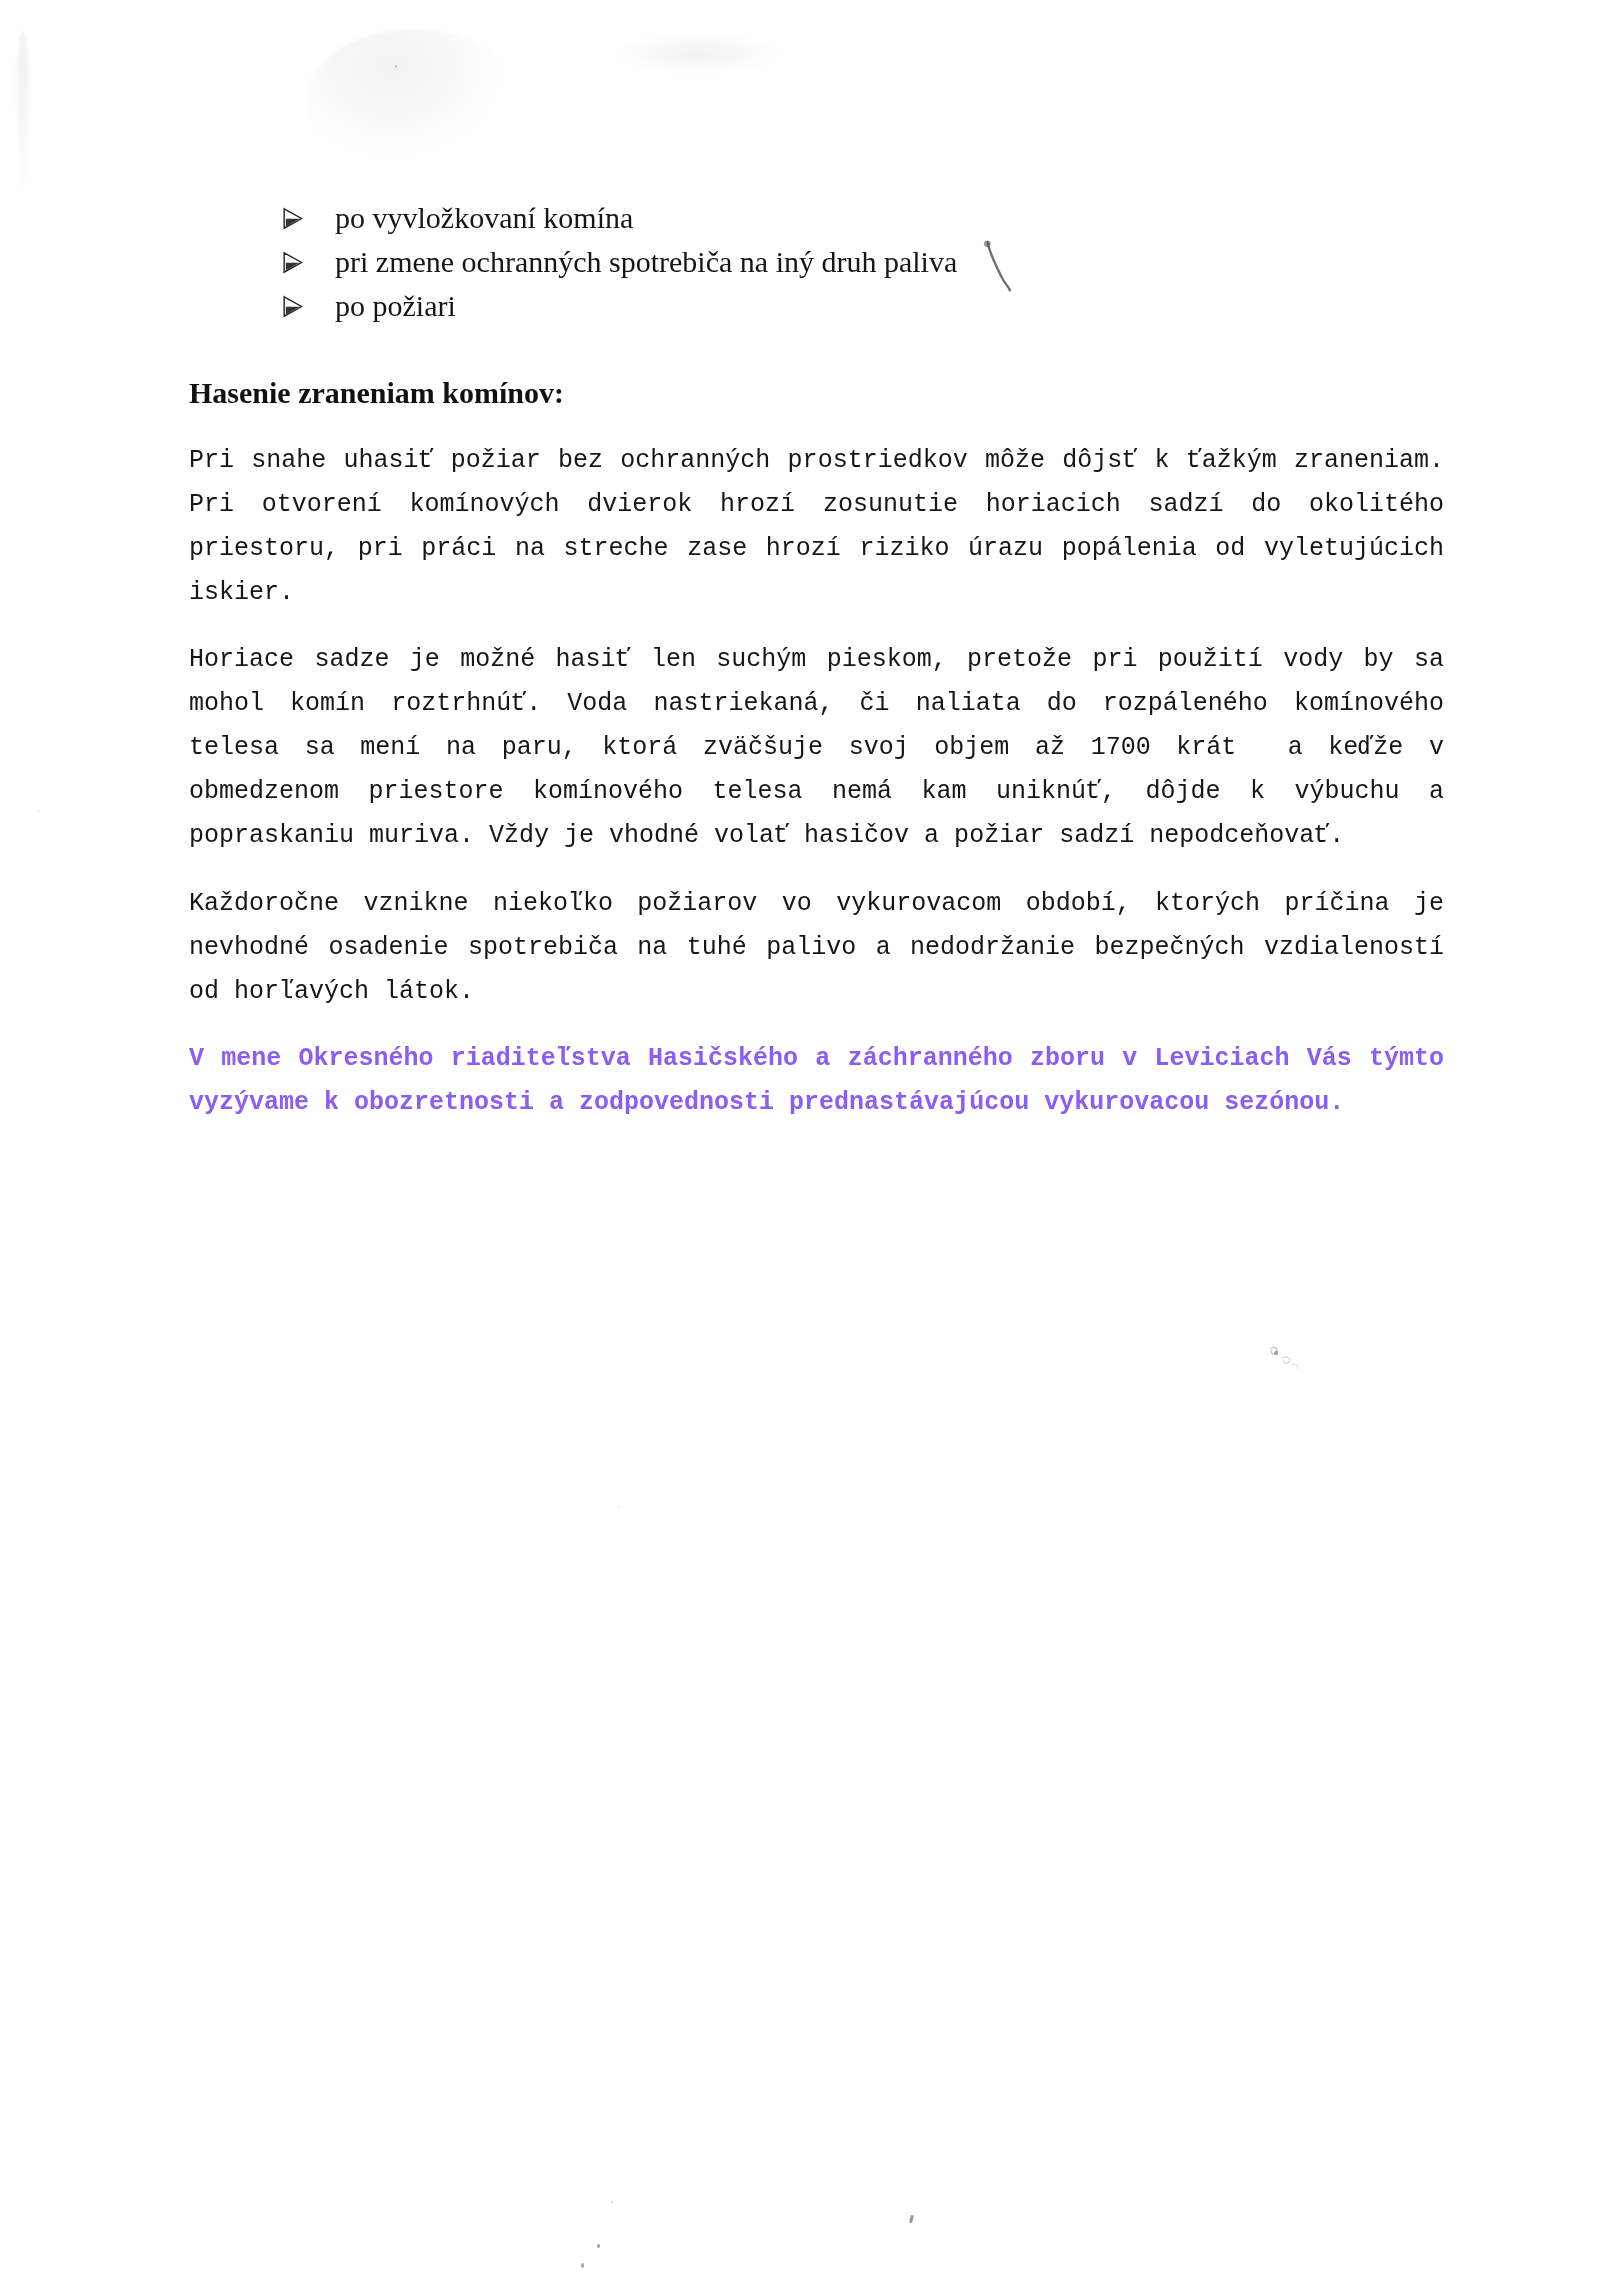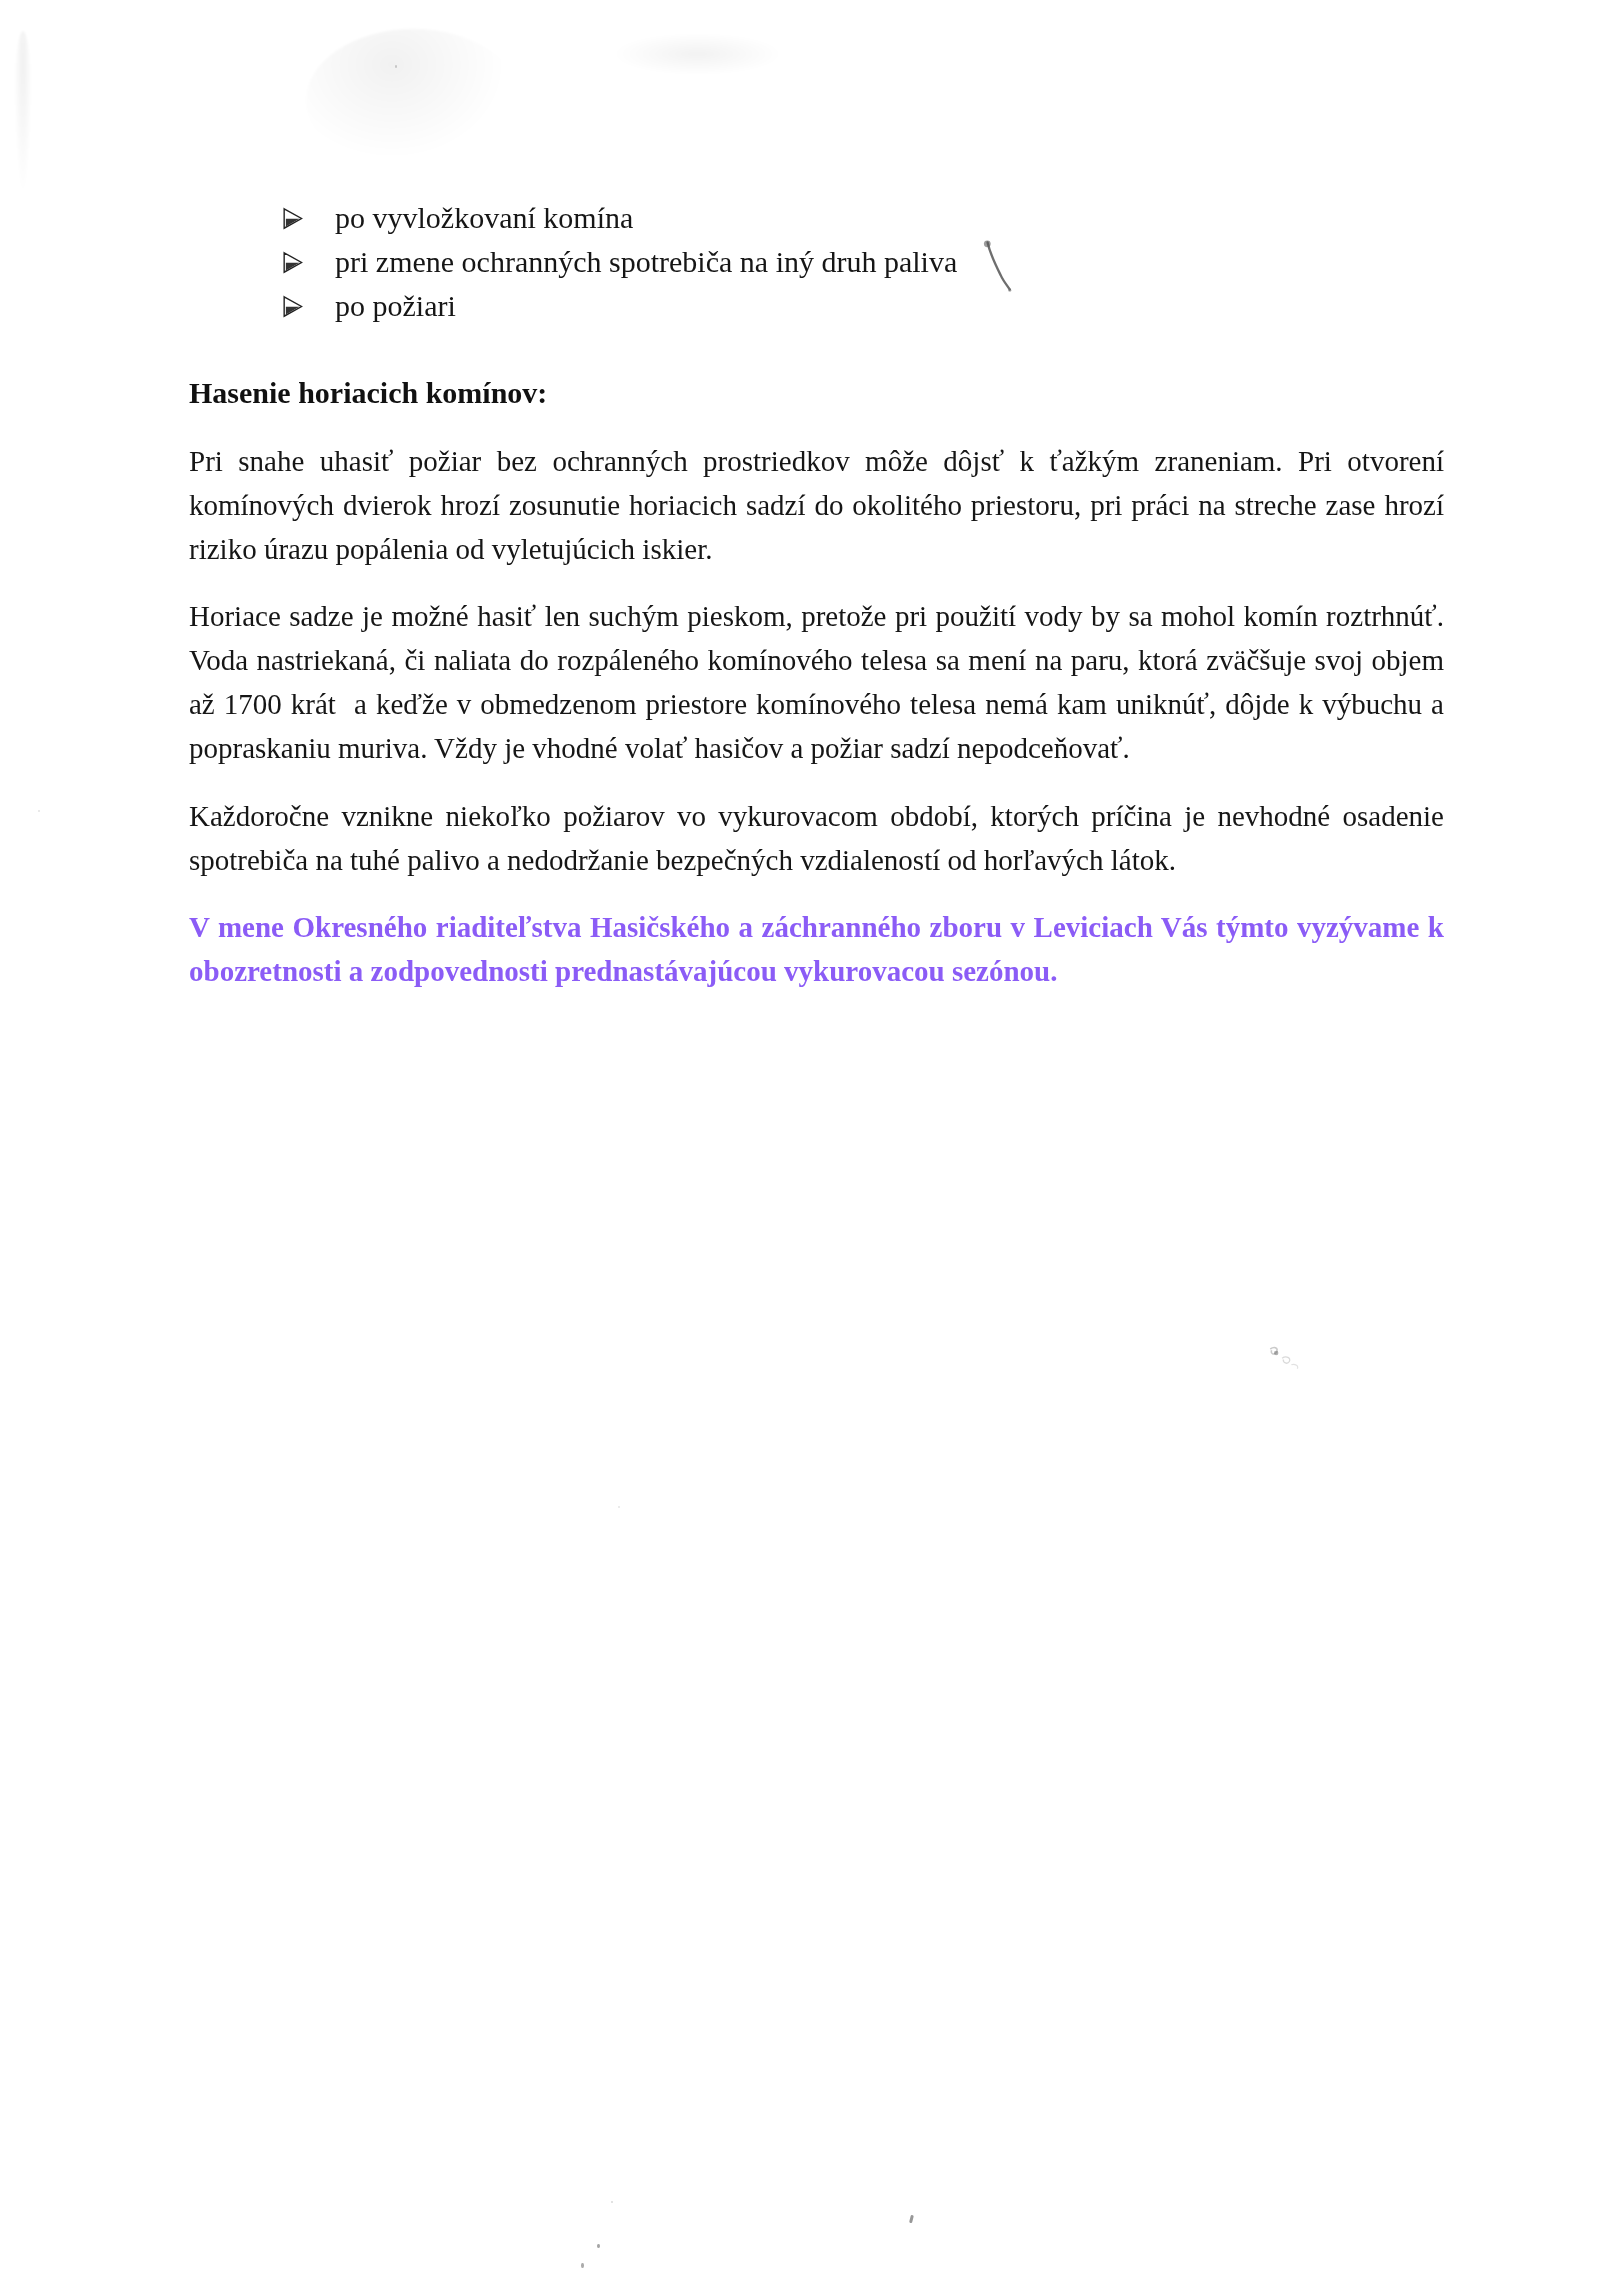--- a/index.html
+++ b/index.html
@@ -49,24 +49,25 @@
   }
   h2.heading {
     margin: 43px 0 0 0;
     font-size: 30px;
     line-height: 44px;
     font-weight: bold;
     color: #111111;
   }
   p.para {
     margin: 23.5px 0 0 0;
-    font-size: 29px;
+    font-size: 25px;
     line-height: 44px;
     text-align: justify;
     text-justify: inter-word;
+    font-family: Liberation Mono, monospace;
   }
   p.para.bold {
     font-weight: bold;
     color: #8b5cf6;
   }
   
   .artifact { position: absolute; pointer-events: none; }
   .noise-blob {
     border-radius: 50%;
   }
@@ -120,21 +121,21 @@
         <span class="arrow">
           <svg viewBox="0 0 36 36" aria-hidden="true">
             <polygon points="6,4 31,18 6,32" fill="#ffffff" stroke="#222222" stroke-width="2"></polygon>
             <polygon points="8.5,18.5 28,18.2 8.5,29.5" fill="#333333"></polygon>
           </svg>
         </span>
         <span class="bullet-text">po požiari</span>
       </li>
     </ul>
 
-    <h2 class="heading">Hasenie horiacich komínov:</h2>
+    <h2 class="heading">Hasenie zraneniam komínov:</h2>
 
     <p class="para">Pri snahe uhasiť požiar bez ochranných prostriedkov môže dôjsť k ťažkým zraneniam. Pri otvorení komínových dvierok hrozí zosunutie horiacich sadzí do okolitého priestoru, pri práci na streche zase hrozí riziko úrazu popálenia od vyletujúcich iskier.</p>
     <p class="para">Horiace sadze je možné hasiť len suchým pieskom, pretože pri použití vody by sa mohol komín roztrhnúť. Voda nastriekaná, či naliata do rozpáleného komínového telesa sa mení na paru, ktorá zväčšuje svoj objem až 1700 krát&nbsp; a keďže v obmedzenom priestore komínového telesa nemá kam uniknúť, dôjde k výbuchu a popraskaniu muriva. Vždy je vhodné volať hasičov a požiar sadzí nepodceňovať.</p>
     <p class="para">Každoročne vznikne niekoľko požiarov vo vykurovacom období, ktorých príčina je nevhodné osadenie spotrebiča na tuhé palivo a nedodržanie bezpečných vzdialeností od horľavých látok.</p>
     <p class="para bold">V mene Okresného riaditeľstva Hasičského a záchranného zboru v Leviciach Vás týmto vyzývame k obozretnosti a zodpovednosti prednastávajúcou vykurovacou sezónou.</p>
 
   </div>
 
   <svg class="artifact" style="left:979px; top:236px;" width="42" height="60" viewBox="0 0 64 92" aria-hidden="true">
     <path d="M13 10 C 16 24, 24 42, 33 60 C 37 69, 43 76, 47 82" stroke="#4a4a4a" stroke-width="3.6" fill="none" opacity="0.8" stroke-linecap="round"></path>

